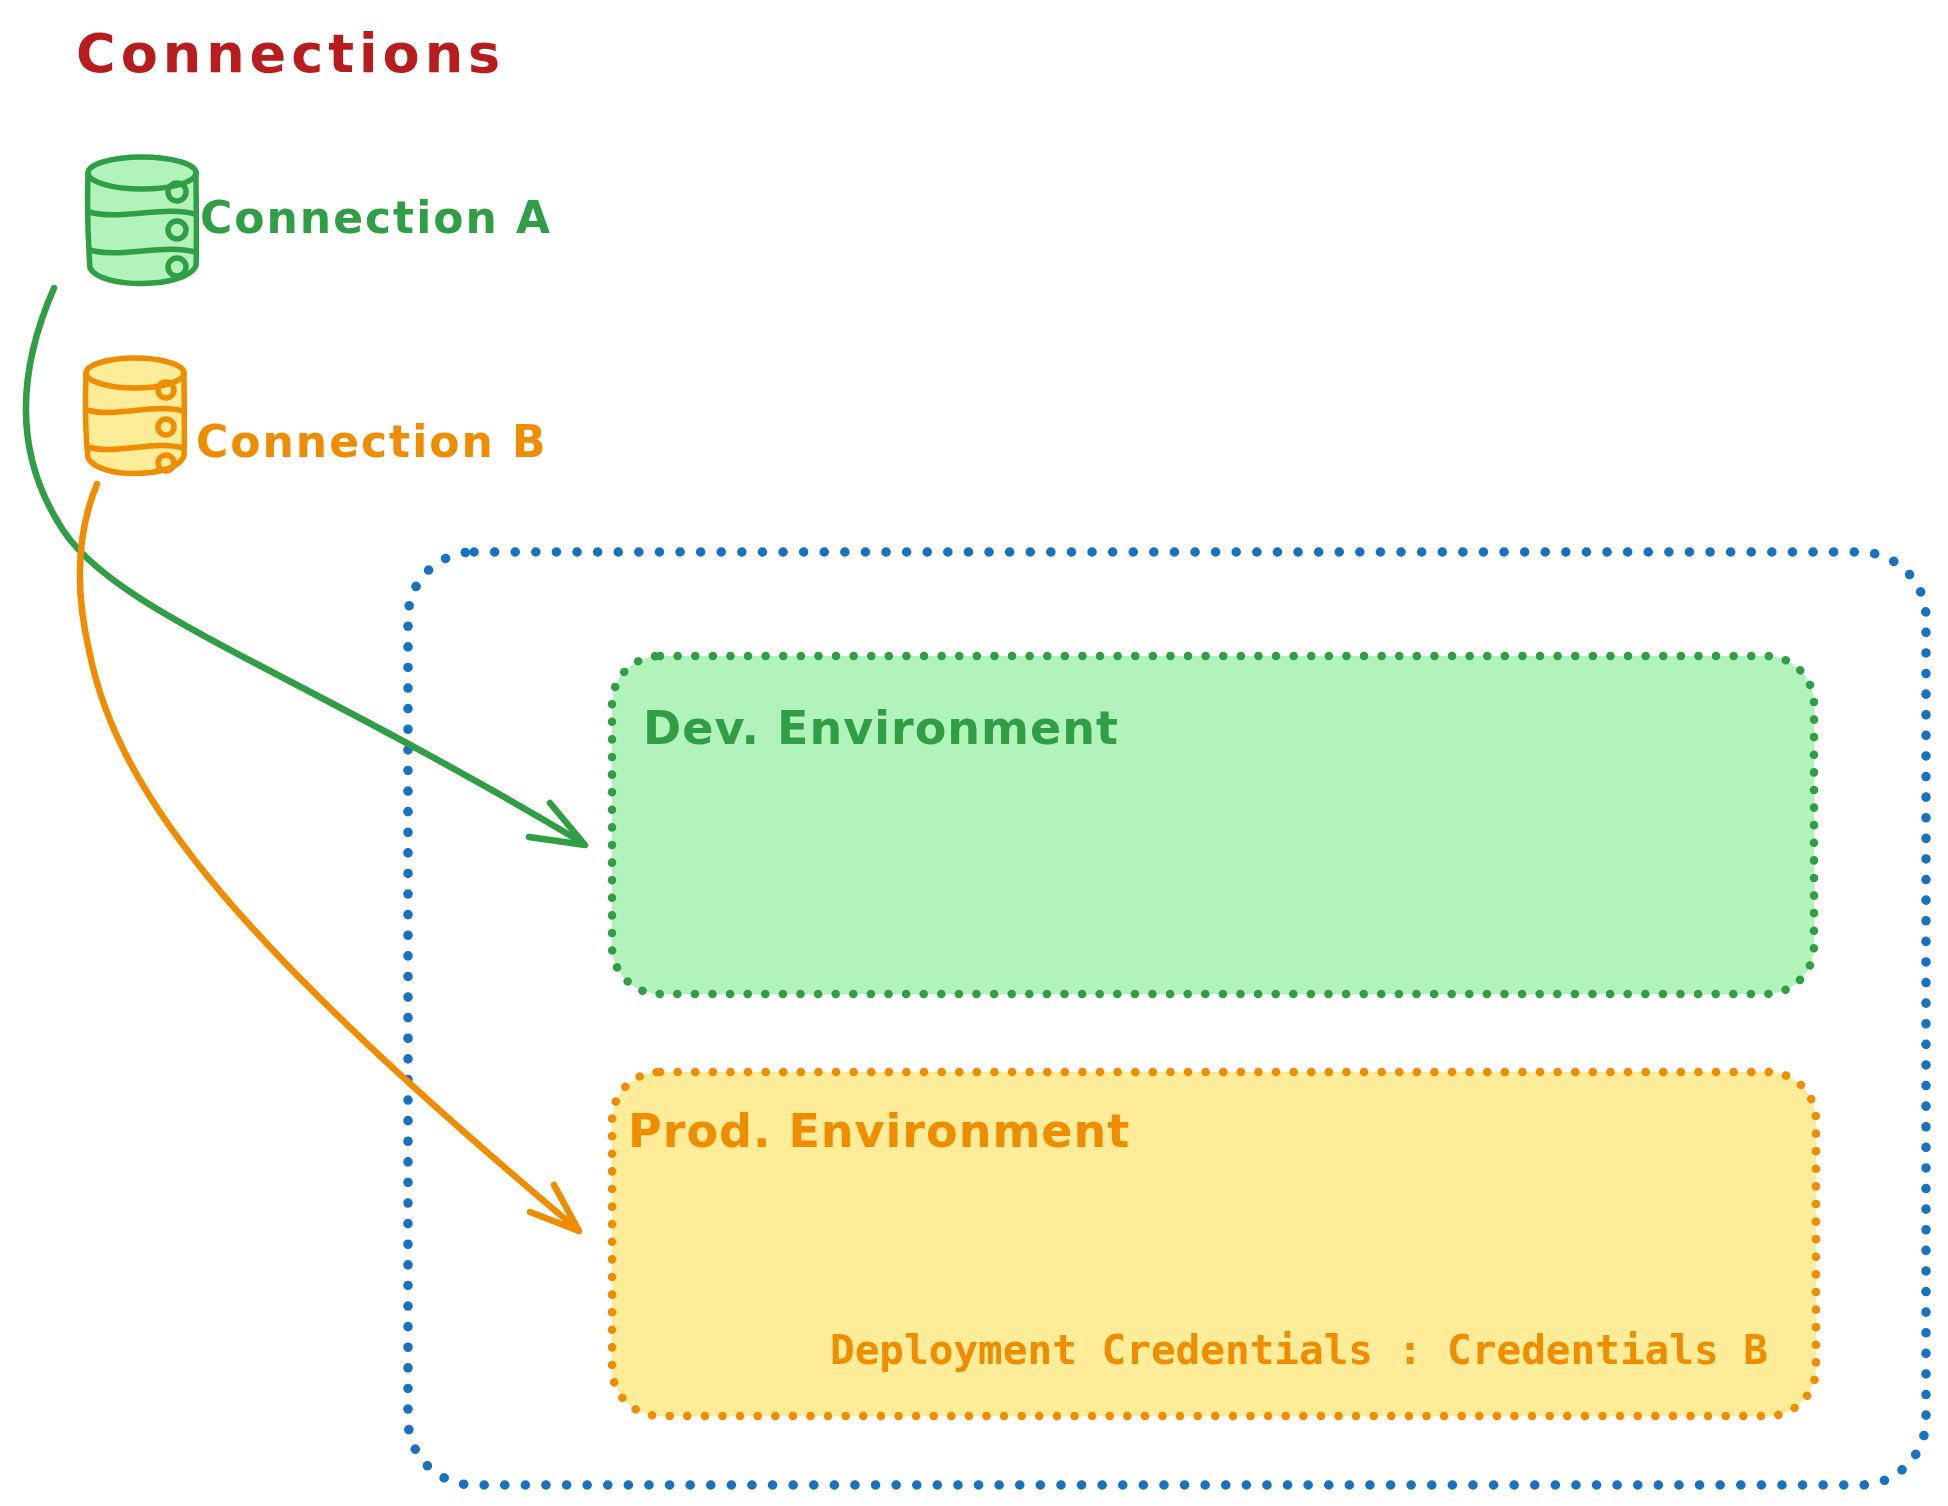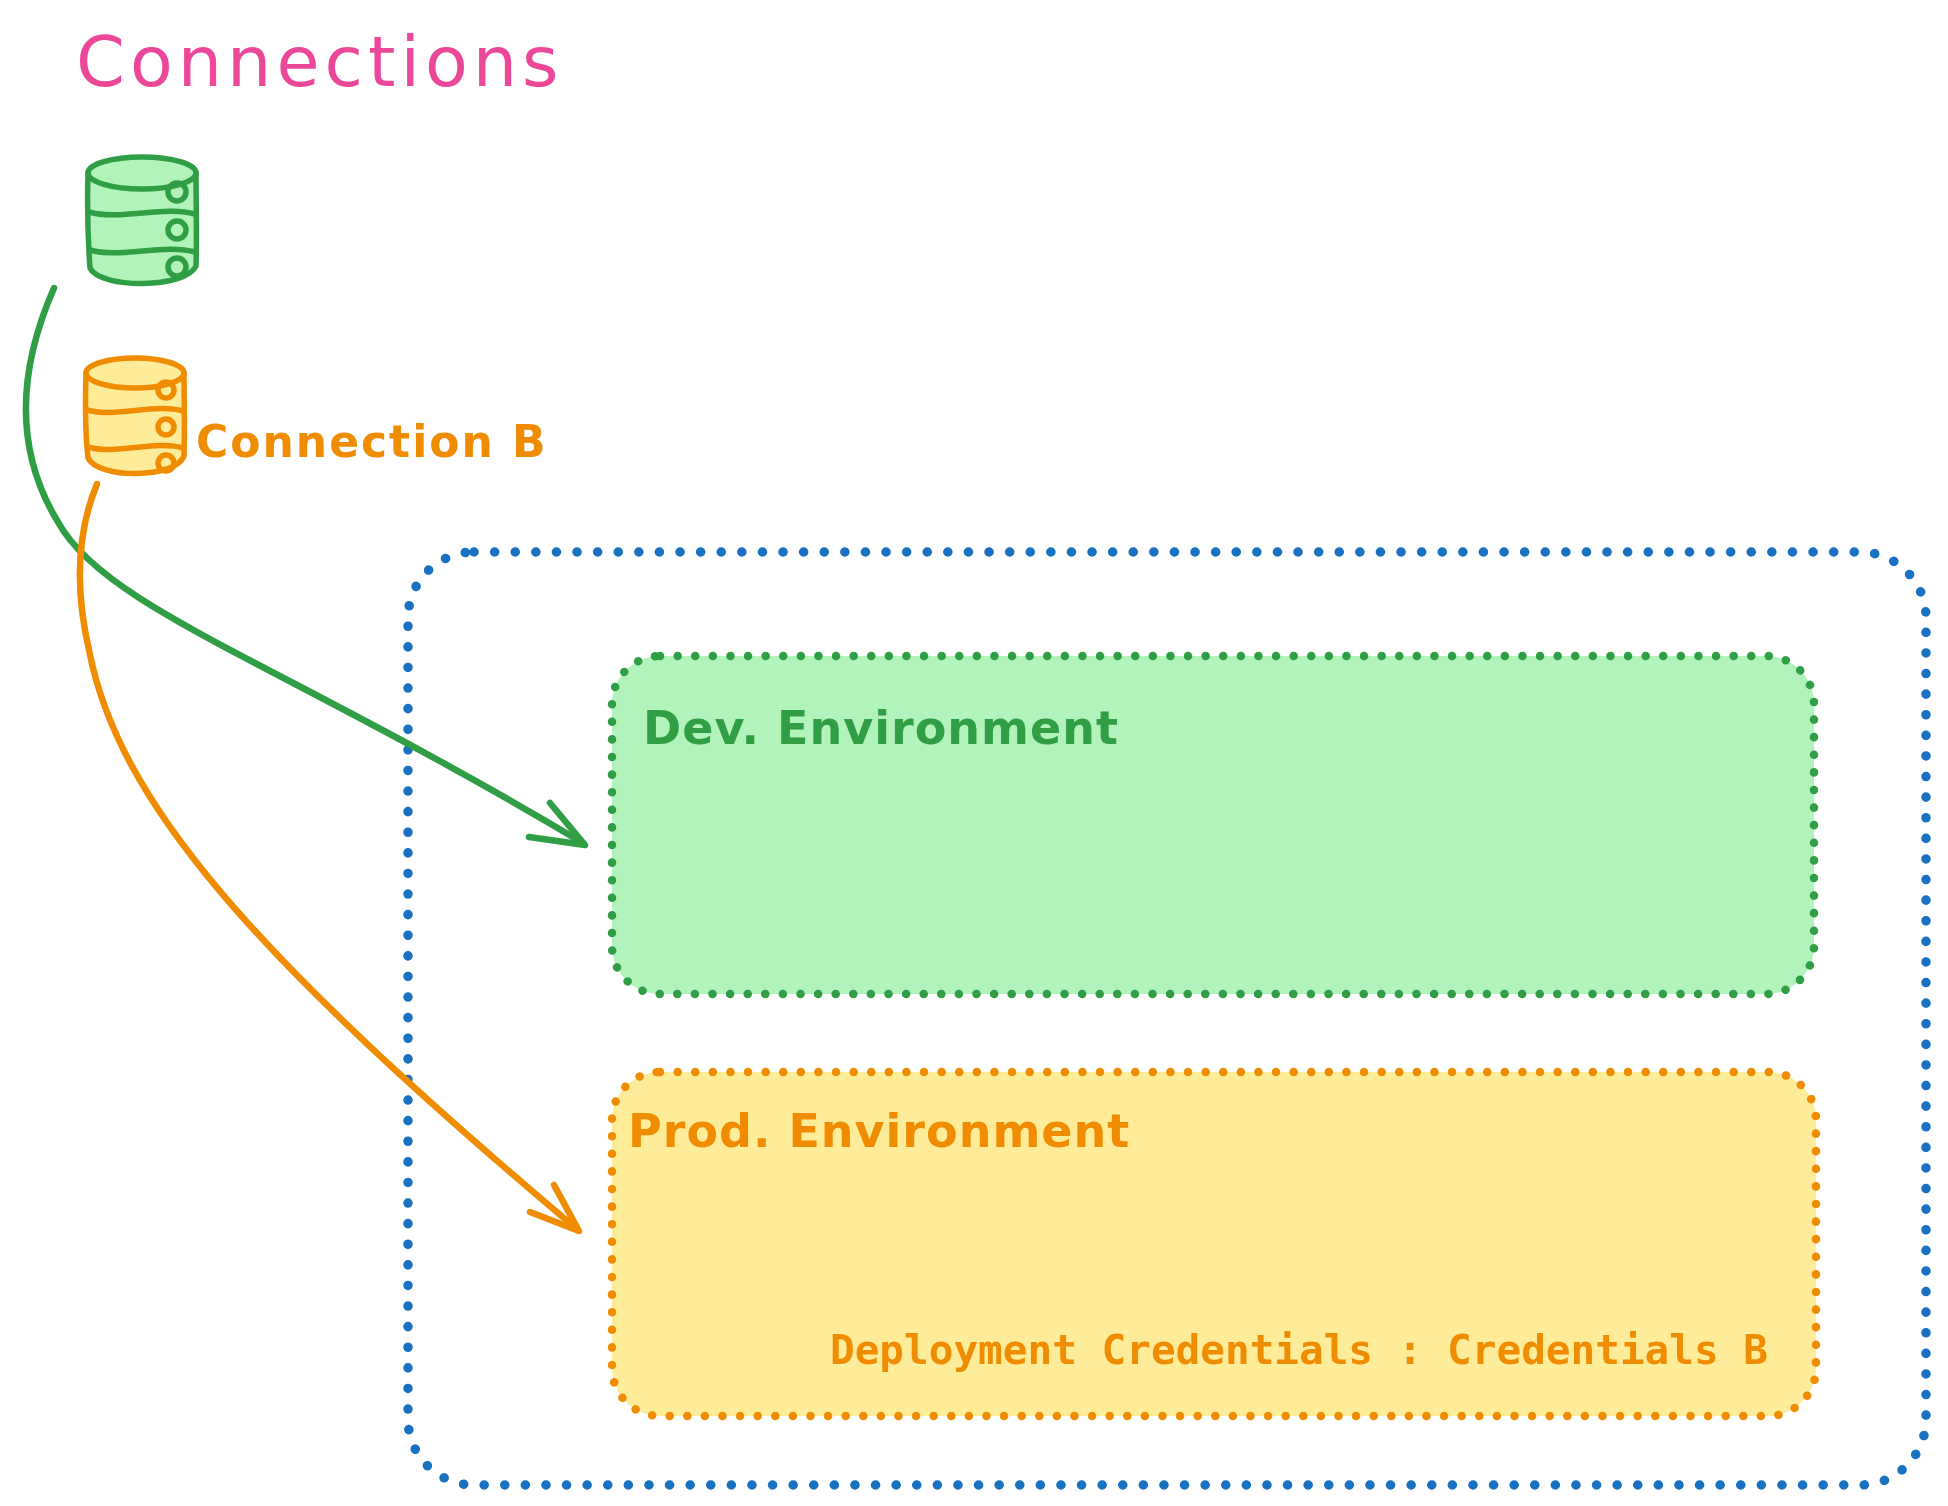--- a/index.html
+++ b/index.html
@@ -13,21 +13,21 @@
   .layer{position:absolute;left:0;top:0;}
   .label{
     position:absolute;
     white-space:nowrap;
     font-weight:600;
     line-height:1.1;
     letter-spacing:2px;
   }
   .title{
     left:76px;top:24px;
-    font-size:70px;color:#ec4899;letter-spacing:5px;font-weight:400;
+    font-size:54px;color:#b91c1c;letter-spacing:5px;font-weight:700;
   }
   .conn-a{left:200px;top:194px;font-size:44px;color:#2f9e44;}
   .conn-b{left:196px;top:394px;font-size:44px;color:#f08c00;margin-top:24px;}
   .project-title{left:1538px;top:418px;font-size:62px;color:#1971c2;letter-spacing:4px;font-weight:700;}
   .env-title{font-size:46px;letter-spacing:1px;}
   .dev-title{left:643px;top:703px;color:#2f9e44;}
   .prod-title{left:628px;top:1106px;color:#f08c00;}
   .mono{
     font-family:"DejaVu Sans Mono","Liberation Mono",monospace;
     font-weight:700;font-size:41px;letter-spacing:0;
@@ -86,20 +86,21 @@
     </g>
 
     <g stroke="#f08c00" stroke-width="6.5" stroke-linecap="round" stroke-linejoin="round" fill="none">
       <path d="M 97 484 C 78 530 74 585 89 650 C 118 800 248 952 577 1229"></path>
       <path d="M 530 1212 L 579 1231 L 554 1185"></path>
     </g>
   </svg>
 
   <div class="label title">Connections</div>
 
+  <div class="label conn-a">Connection A</div>
 
   <div class="label conn-b">Connection B</div>
 
 
   <div class="label env-title dev-title">Dev. Environment</div>
 
 
   <div class="label mono prod-creds">Deployment Credentials : Credentials B</div>
 
   <div class="label env-title prod-title">Prod. Environment</div>

